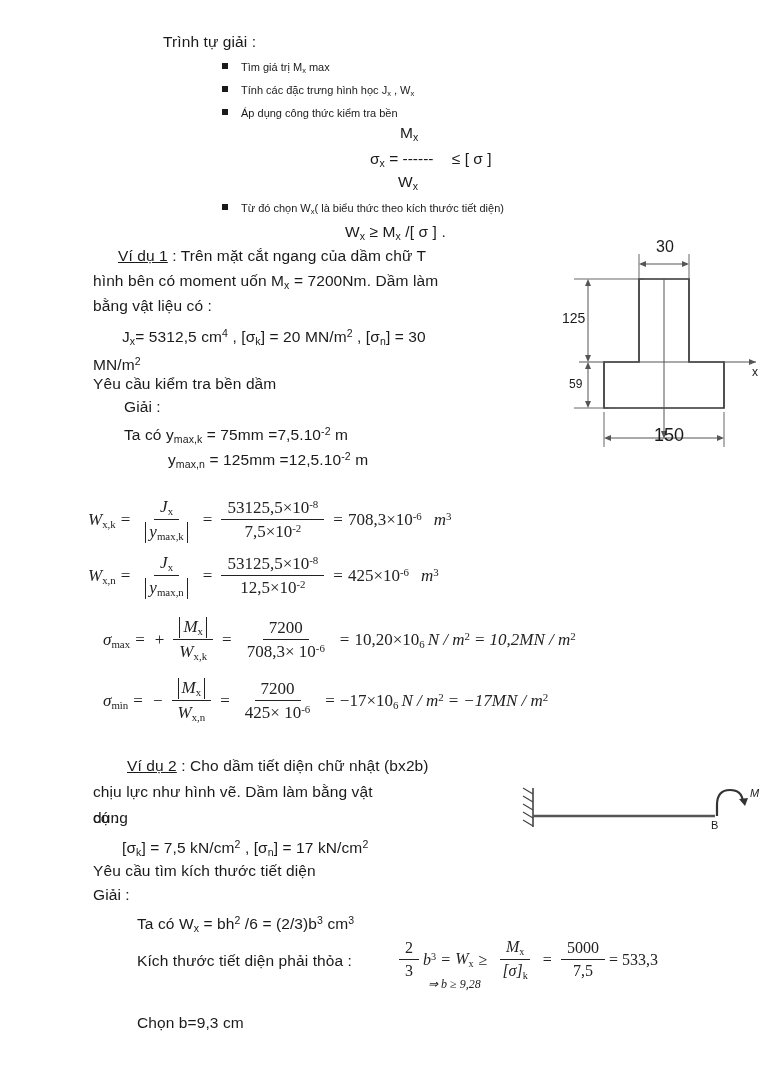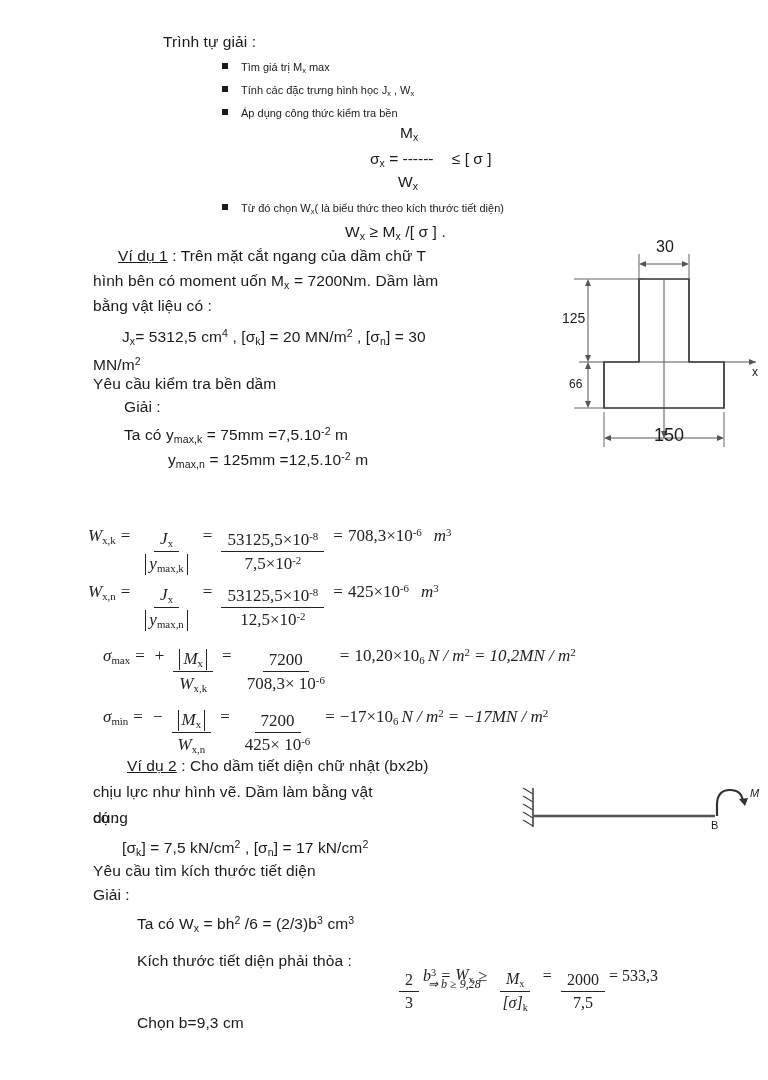--- a/index.html
+++ b/index.html
@@ -87,21 +87,20 @@
     display: inline-flex;
     flex-direction: column;
     align-items: center;
     vertical-align: middle;
     margin: 0 4px;
   }
   .frac > .num {
     padding: 0 6px 1px 6px;
     border-bottom: 1.4px solid #222;
     line-height: 1.15;
-    margin-top: 32px;
   }
   .frac > .den {
     padding: 2px 6px 0 6px;
     line-height: 1.15;
   }
   .abs {
     display: inline-block;
     border-left: 1.3px solid #222;
     border-right: 1.3px solid #222;
     padding: 0 3px;
@@ -225,21 +224,21 @@
 
       <line x1="38" y1="180" x2="38" y2="215" stroke="#555" stroke-width="0.9"></line>
       <line x1="158" y1="180" x2="158" y2="215" stroke="#555" stroke-width="0.9"></line>
       <line x1="41" y1="206" x2="155" y2="206" stroke="#555" stroke-width="1"></line>
       <polygon points="38,206 45,203 45,209" fill="#555"></polygon>
       <polygon points="158,206 151,203 151,209" fill="#555"></polygon>
     </svg>
 
     <div style="position:absolute; left:90px; top:6px; font-size:16px;">30</div>
     <div style="position:absolute; left:-4px; top:78px; font-size:14px;">125</div>
-    <div style="position:absolute; left:3px; top:145px; font-size:12px;">66</div>
+    <div style="position:absolute; left:3px; top:145px; font-size:12px;">59</div>
     <div style="position:absolute; left:88px; top:193px; font-size:18px;">150</div>
     <div style="position:absolute; left:186px; top:133px; font-size:12px;">x</div>
   </div>
 
   <div class="eq" style="left:88px; top:497px;">
     <span><span>W</span><sub>x,k</sub></span>
     <span class="op">=</span>
     <span class="frac">
       <span class="num"><span>J</span><sub>x</sub></span>
       <span class="den"><span class="abs"><span>y</span><sub>max,k</sub></span></span>
@@ -341,21 +340,21 @@
     <span><span>b</span><sup>3</sup></span>
     <span class="op">=</span>
     <span><span>W</span><sub>x</sub></span>
     <span class="op">≥</span>
     <span class="frac">
       <span class="num"><span>M</span><sub>x</sub></span>
       <span class="den"><span>[σ]</span><sub>k</sub></span>
     </span>
     <span class="op">=</span>
     <span class="frac">
-      <span class="num up">2000</span>
+      <span class="num up">5000</span>
       <span class="den up">7,5</span>
     </span>
     <span class="up">= 533,3</span>
   </div>
 
   <div class="eq" style="left:428px; top:977px; font-size:12px;">⇒ b ≥ 9,28</div>
 
   <div class="txt" style="left:137px; top:1010px;">Chọn b=9,3 cm</div>
 
   <div class="diagram" style="left:505px; top:775px;">

